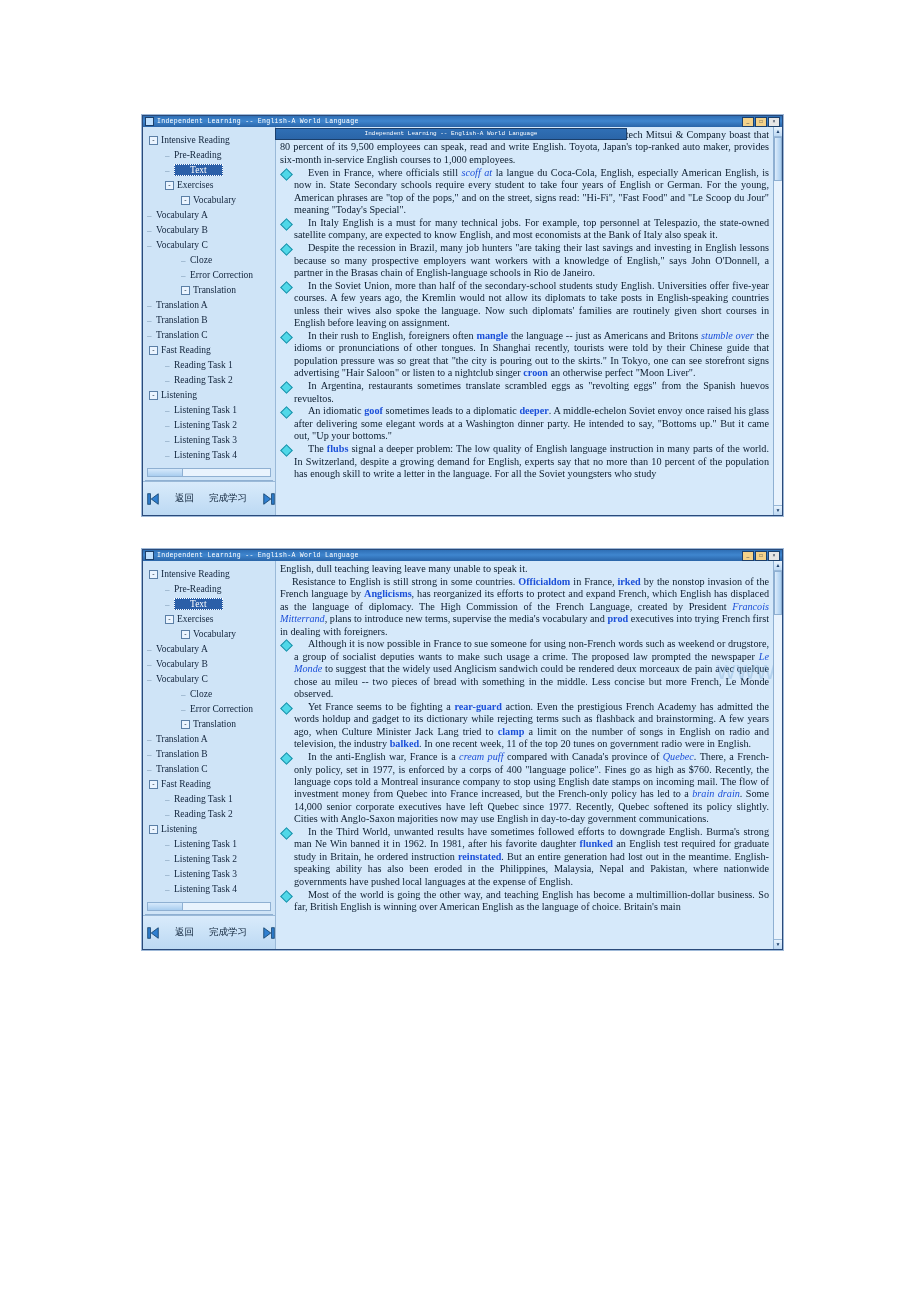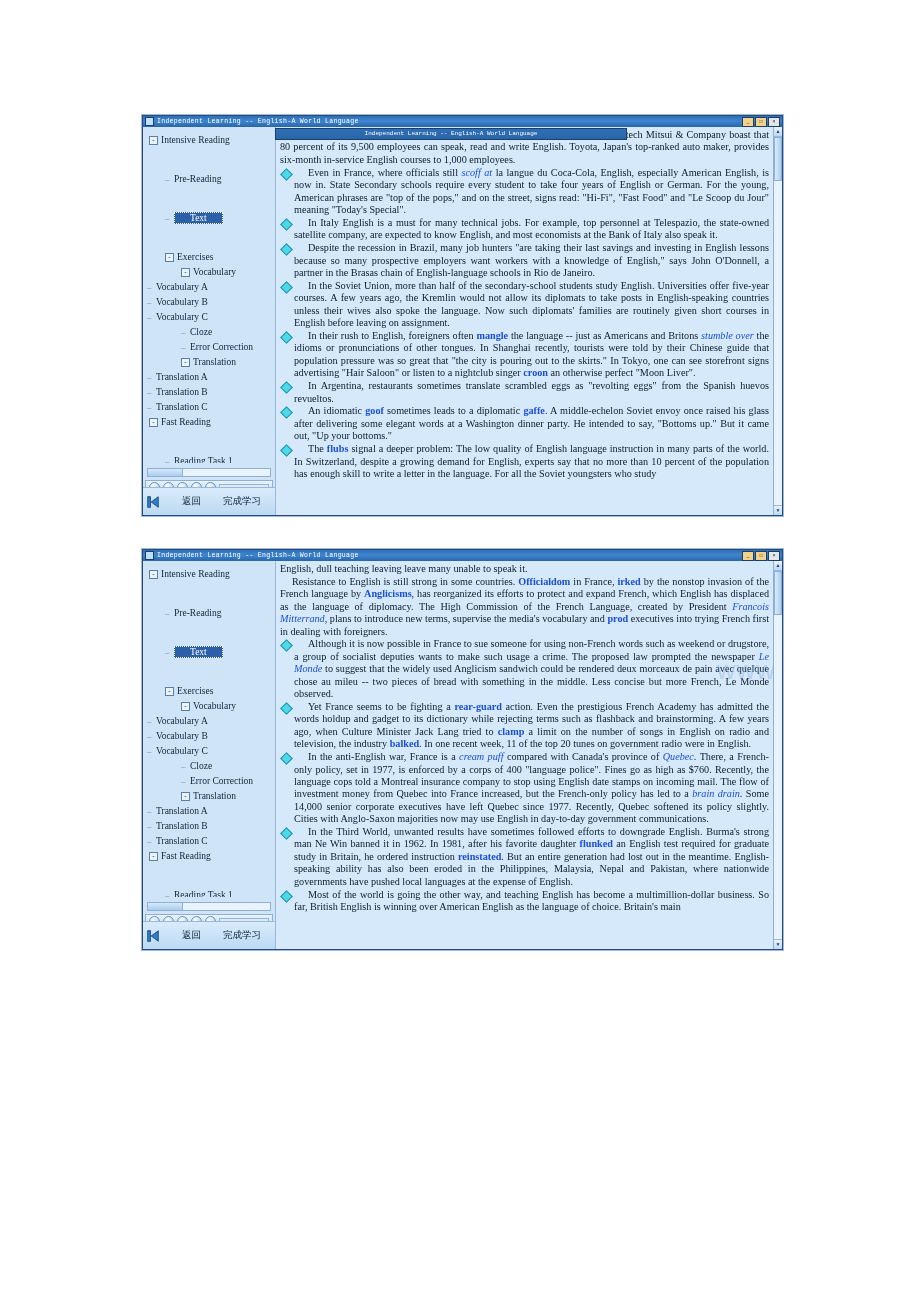--- a/index.html
+++ b/index.html
@@ -132,21 +132,21 @@
     font-family: "Liberation Sans", sans-serif;
   }
   .tnode .dash {
     display: inline-block;
     width: 9px;
     color: #6d8aa8;
     font-size: 9px;
     vertical-align: middle;
   }
   .lvl1 { padding-left: 6px; }
-  .lvl2 { padding-left: 22px; margin-top: 24px; }
+  .lvl2 { padding-left: 22px; }
   .lvl3 { padding-left: 38px; }
   .lvl4 { }
   .tlabel { vertical-align: middle; }
   .tlabel.sel {
     background: #2b5fa8;
     color: #ffffff;
     padding: 0 15px;
     border: 1px dotted #ffffff;
   }
 
@@ -187,26 +187,26 @@
   }
   .ptrack {
     flex: 1 1 auto;
     height: 5px;
     background: #dceaf8;
     border: 1px solid #93b5d6;
   }
   .footer-bar {
     position: absolute;
     left: 0; right: 0; bottom: 0;
-    height: 28px;
+    height: 34px;
     background: linear-gradient(to bottom, #d9ebfb, #bcd9f3);
     border-top: 1px solid #9ab9d8;
     display: flex;
     align-items: center;
-    gap: 22px;
+    gap: 15px;
     padding-left: 3px;
     box-sizing: border-box;
   }
   .nav-arrow {
     width: 14px; height: 14px;
     flex: 0 0 auto;
     display: block;
   }
   .footer-label {
     font-family: "Liberation Sans", sans-serif;
@@ -370,21 +370,21 @@
 
       <div class="content-wrap">
         <div class="content" id="content-1">
             <p class="para nobullet"><span>enroll in professional English-language schools to qualify for better jobs. The high-tech Mitsui &amp; Company boast that 80 percent of its 9,500 employees can speak, read and write English. Toyota, Japan's top-ranked auto maker, provides six-month in-service English courses to 1,000 employees.</span></p>
             <p class="para"><span class="bullet"></span><span>Even in France, where officials still <span class="lnk-it">scoff at</span> la langue du Coca-Cola, English, especially American English, is now in. State Secondary schools require every student to take four years of English or German. For the young, American phrases are "top of the pops," and on the street, signs read: "Hi-Fi", "Fast Food" and "Le Scoop du Jour" meaning "Today's Special".</span></p>
             <p class="para"><span class="bullet"></span><span>In Italy English is a must for many technical jobs. For example, top personnel at Telespazio, the state-owned satellite company, are expected to know English, and most economists at the Bank of Italy also speak it.</span></p>
             <p class="para"><span class="bullet"></span><span>Despite the recession in Brazil, many job hunters "are taking their last savings and investing in English lessons because so many prospective employers want workers with a knowledge of English," says John O'Donnell, a partner in the Brasas chain of English-language schools in Rio de Janeiro.</span></p>
             <p class="para"><span class="bullet"></span><span>In the Soviet Union, more than half of the secondary-school students study English. Universities offer five-year courses. A few years ago, the Kremlin would not allow its diplomats to take posts in English-speaking countries unless their wives also spoke the language. Now such diplomats' families are routinely given short courses in English before leaving on assignment.</span></p>
             <p class="para"><span class="bullet"></span><span>In their rush to English, foreigners often <span class="lnk">mangle</span> the language -- just as Americans and Britons <span class="lnk-it">stumble over</span> the idioms or pronunciations of other tongues. In Shanghai recently, tourists were told by their Chinese guide that population pressure was so great that "the city is pouring out to the skirts." In Tokyo, one can see storefront signs advertising "Hair Saloon" or listen to a nightclub singer <span class="lnk">croon</span> an otherwise perfect "Moon Liver".</span></p>
             <p class="para"><span class="bullet"></span><span>In Argentina, restaurants sometimes translate scrambled eggs as "revolting eggs" from the Spanish huevos revueltos.</span></p>
-            <p class="para"><span class="bullet"></span><span>An idiomatic <span class="lnk">goof</span> sometimes leads to a diplomatic <span class="lnk">gaffe</span>. A middle-echelon Soviet envoy once raised his glass after delivering some elegant words at a Washington dinner party. He intended to say, "Bottoms up." But it came out, "Up your bottoms."</span></p>
+            <p class="para"><span class="bullet"></span><span>An idiomatic <span class="lnk">goof</span> sometimes leads to a diplomatic <span class="lnk">deeper</span>. A middle-echelon Soviet envoy once raised his glass after delivering some elegant words at a Washington dinner party. He intended to say, "Bottoms up." But it came out, "Up your bottoms."</span></p>
             <p class="para"><span class="bullet"></span><span>The <span class="lnk">flubs</span> signal a deeper problem: The low quality of English language instruction in many parts of the world. In Switzerland, despite a growing demand for English, experts say that no more than 10 percent of the population has enough skill to write a letter in the language. For all the Soviet youngsters who study</span></p>
           </div>
         <div class="bottom-fade"></div>
         <div class="vscroll">
           <div class="up">▲</div>
           <div class="vthumb"></div>
           <div class="down">▼</div>
         </div>
       </div>
     </div>

